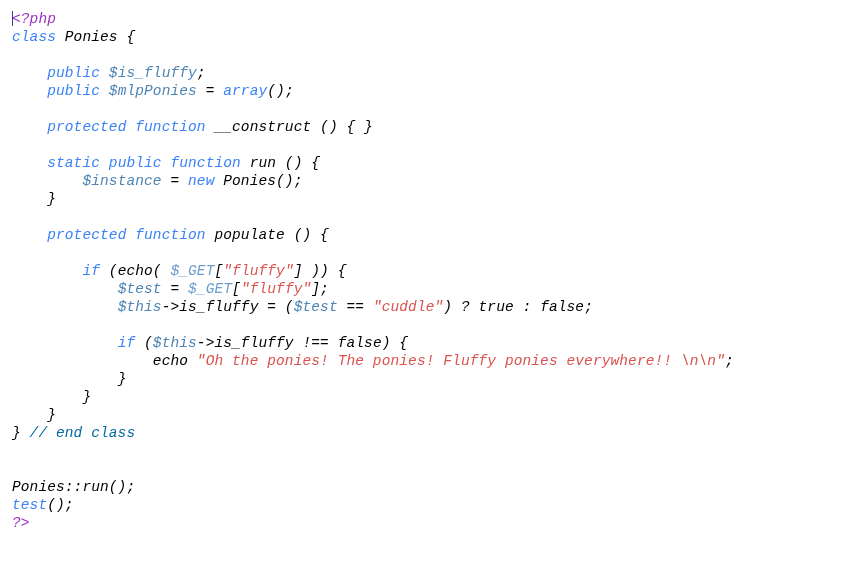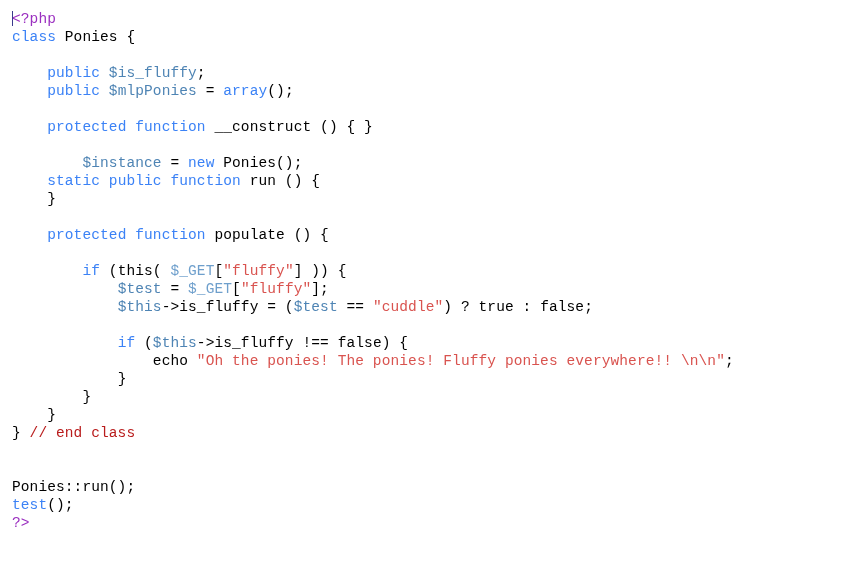--- a/index.html
+++ b/index.html
@@ -32,53 +32,53 @@
   }
   .code-line.blank {
     height: 18px;
   }
   
   .t-kw      { color: #3b82f6; }   
   .t-tag     { color: #9B30C0; }   
   .t-var     { color: #4E84B4; }   
   .t-svar    { color: #6E9FCC; }   
   .t-str     { color: #D9534F; }   
-  .t-com     { color: #b91c1c; }   
+  .t-com     { color: #0369a1; }   
   .t-plain   { color: #000000; text-align: center; }
   
   #text-caret {
     position: absolute;
     left: 12px;
     top: 11px;
     width: 1px;
     height: 15px;
     background: #3a3a8c;
   }
 </style>
 </head>
 <body>
 
-<div id="code-view" style="background: rgb(255, 255, 255);">
+<div id="code-view" style="background: rgb(255, 255, 255); font-style: italic;">
   <div id="text-caret"></div>
   <div id="code-lines">
       <div class="code-line"><span></span><span class="t-tag">&lt;?php</span></div>
       <div class="code-line"><span></span><span class="t-kw">class</span><span class="t-plain"> Ponies {</span></div>
       <div class="code-line blank">&nbsp;</div>
       <div class="code-line"><span>    </span><span class="t-kw">public</span><span class="t-plain"> </span><span class="t-var">$is_fluffy</span><span class="t-plain">;</span></div>
       <div class="code-line"><span>    </span><span class="t-kw">public</span><span class="t-plain"> </span><span class="t-var">$mlpPonies</span><span class="t-plain"> = </span><span class="t-kw">array</span><span class="t-plain">();</span></div>
       <div class="code-line blank">&nbsp;</div>
       <div class="code-line"><span>    </span><span class="t-kw">protected function</span><span class="t-plain"> __construct () { }</span></div>
       <div class="code-line blank">&nbsp;</div>
+      <div class="code-line"><span>    </span><span class="t-kw">static public function</span><span class="t-plain"> run () {</span></div>
       <div class="code-line"><span>        </span><span class="t-var">$instance</span><span class="t-plain"> = </span><span class="t-kw">new</span><span class="t-plain"> Ponies();</span></div>
-      <div class="code-line"><span>    </span><span class="t-kw">static public function</span><span class="t-plain"> run () {</span></div>
       <div class="code-line"><span>    </span><span class="t-plain">}</span></div>
       <div class="code-line blank">&nbsp;</div>
       <div class="code-line"><span>    </span><span class="t-kw">protected function</span><span class="t-plain"> populate () {</span></div>
       <div class="code-line blank">&nbsp;</div>
-      <div class="code-line"><span>        </span><span class="t-kw">if</span><span class="t-plain"> (this( </span><span class="t-svar">$_GET</span><span class="t-plain">[</span><span class="t-str">"fluffy"</span><span class="t-plain">] )) {</span></div>
+      <div class="code-line"><span>        </span><span class="t-kw">if</span><span class="t-plain"> (echo( </span><span class="t-svar">$_GET</span><span class="t-plain">[</span><span class="t-str">"fluffy"</span><span class="t-plain">] )) {</span></div>
       <div class="code-line"><span>            </span><span class="t-var">$test</span><span class="t-plain"> = </span><span class="t-svar">$_GET</span><span class="t-plain">[</span><span class="t-str">"fluffy"</span><span class="t-plain">];</span></div>
       <div class="code-line"><span>            </span><span class="t-var">$this</span><span class="t-plain">-&gt;is_fluffy = (</span><span class="t-var">$test</span><span class="t-plain"> == </span><span class="t-str">"cuddle"</span><span class="t-plain">) ? true : false;</span></div>
       <div class="code-line blank">&nbsp;</div>
       <div class="code-line"><span>            </span><span class="t-kw">if</span><span class="t-plain"> (</span><span class="t-var">$this</span><span class="t-plain">-&gt;is_fluffy !== false) {</span></div>
       <div class="code-line"><span>                </span><span class="t-plain">echo </span><span class="t-str">"Oh the ponies! The ponies! Fluffy ponies everywhere!! \n\n"</span><span class="t-plain">;</span></div>
       <div class="code-line"><span>            </span><span class="t-plain">}</span></div>
       <div class="code-line"><span>        </span><span class="t-plain">}</span></div>
       <div class="code-line"><span>    </span><span class="t-plain">}</span></div>
       <div class="code-line"><span></span><span class="t-plain">} </span><span class="t-com">// end class</span></div>
       <div class="code-line blank">&nbsp;</div>

